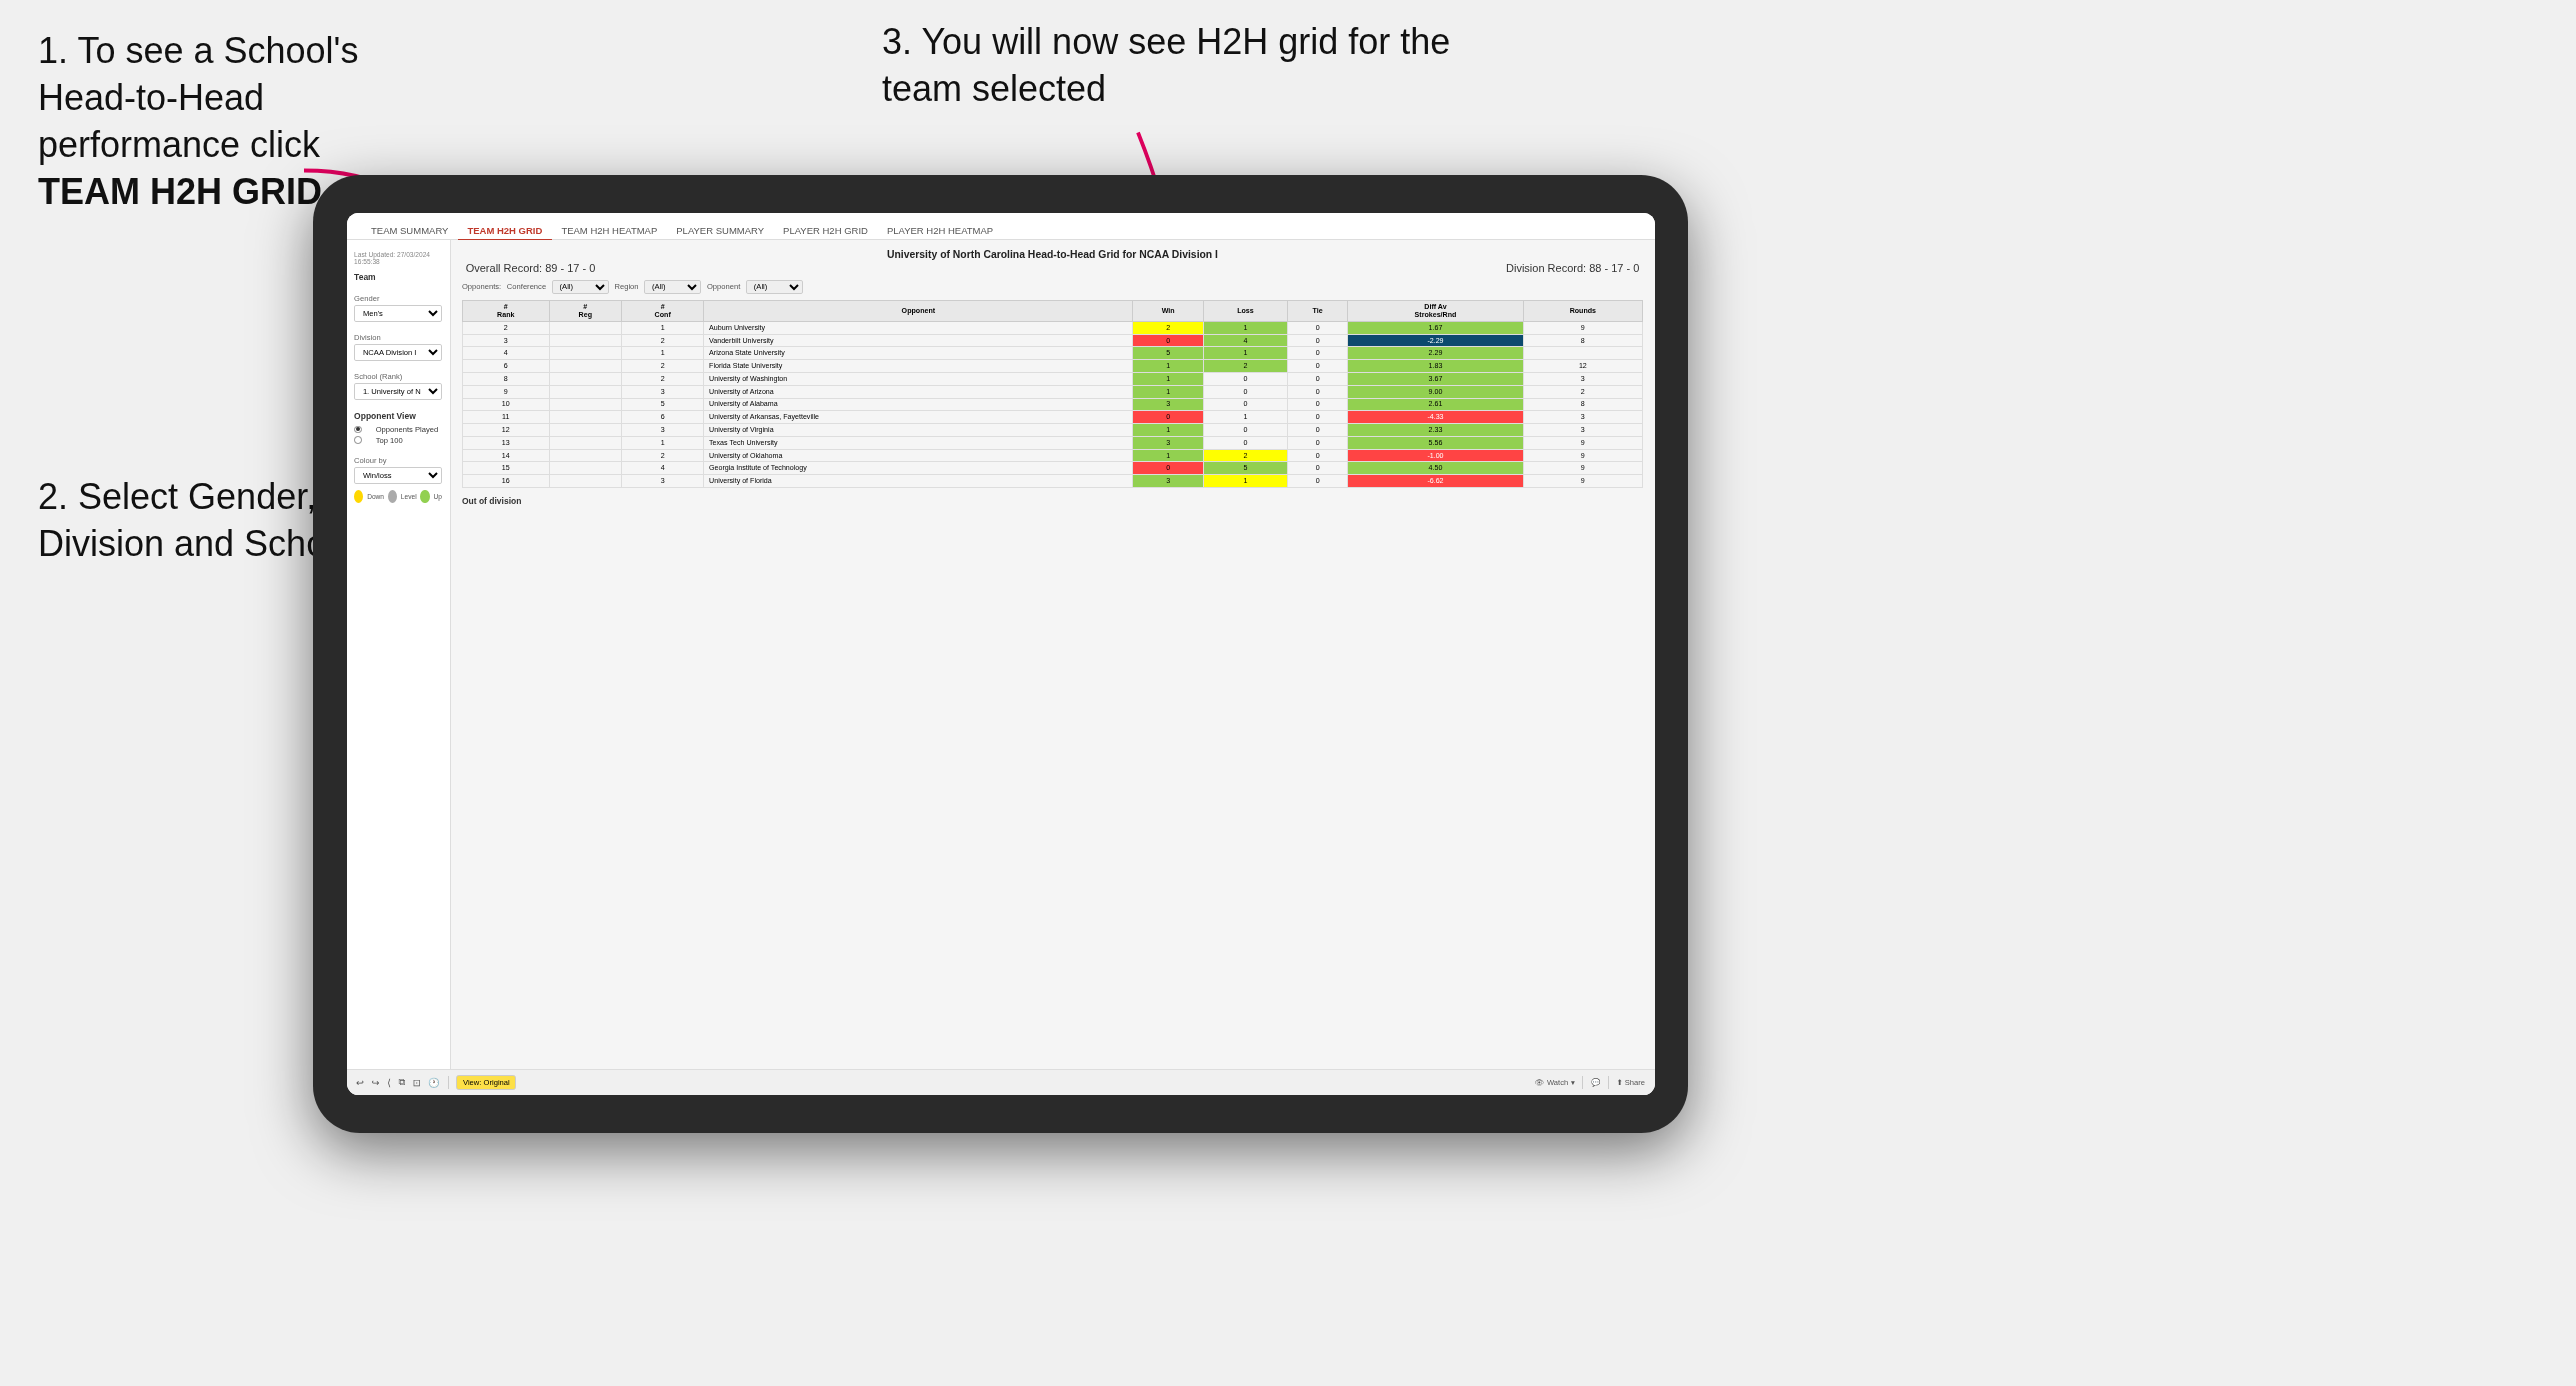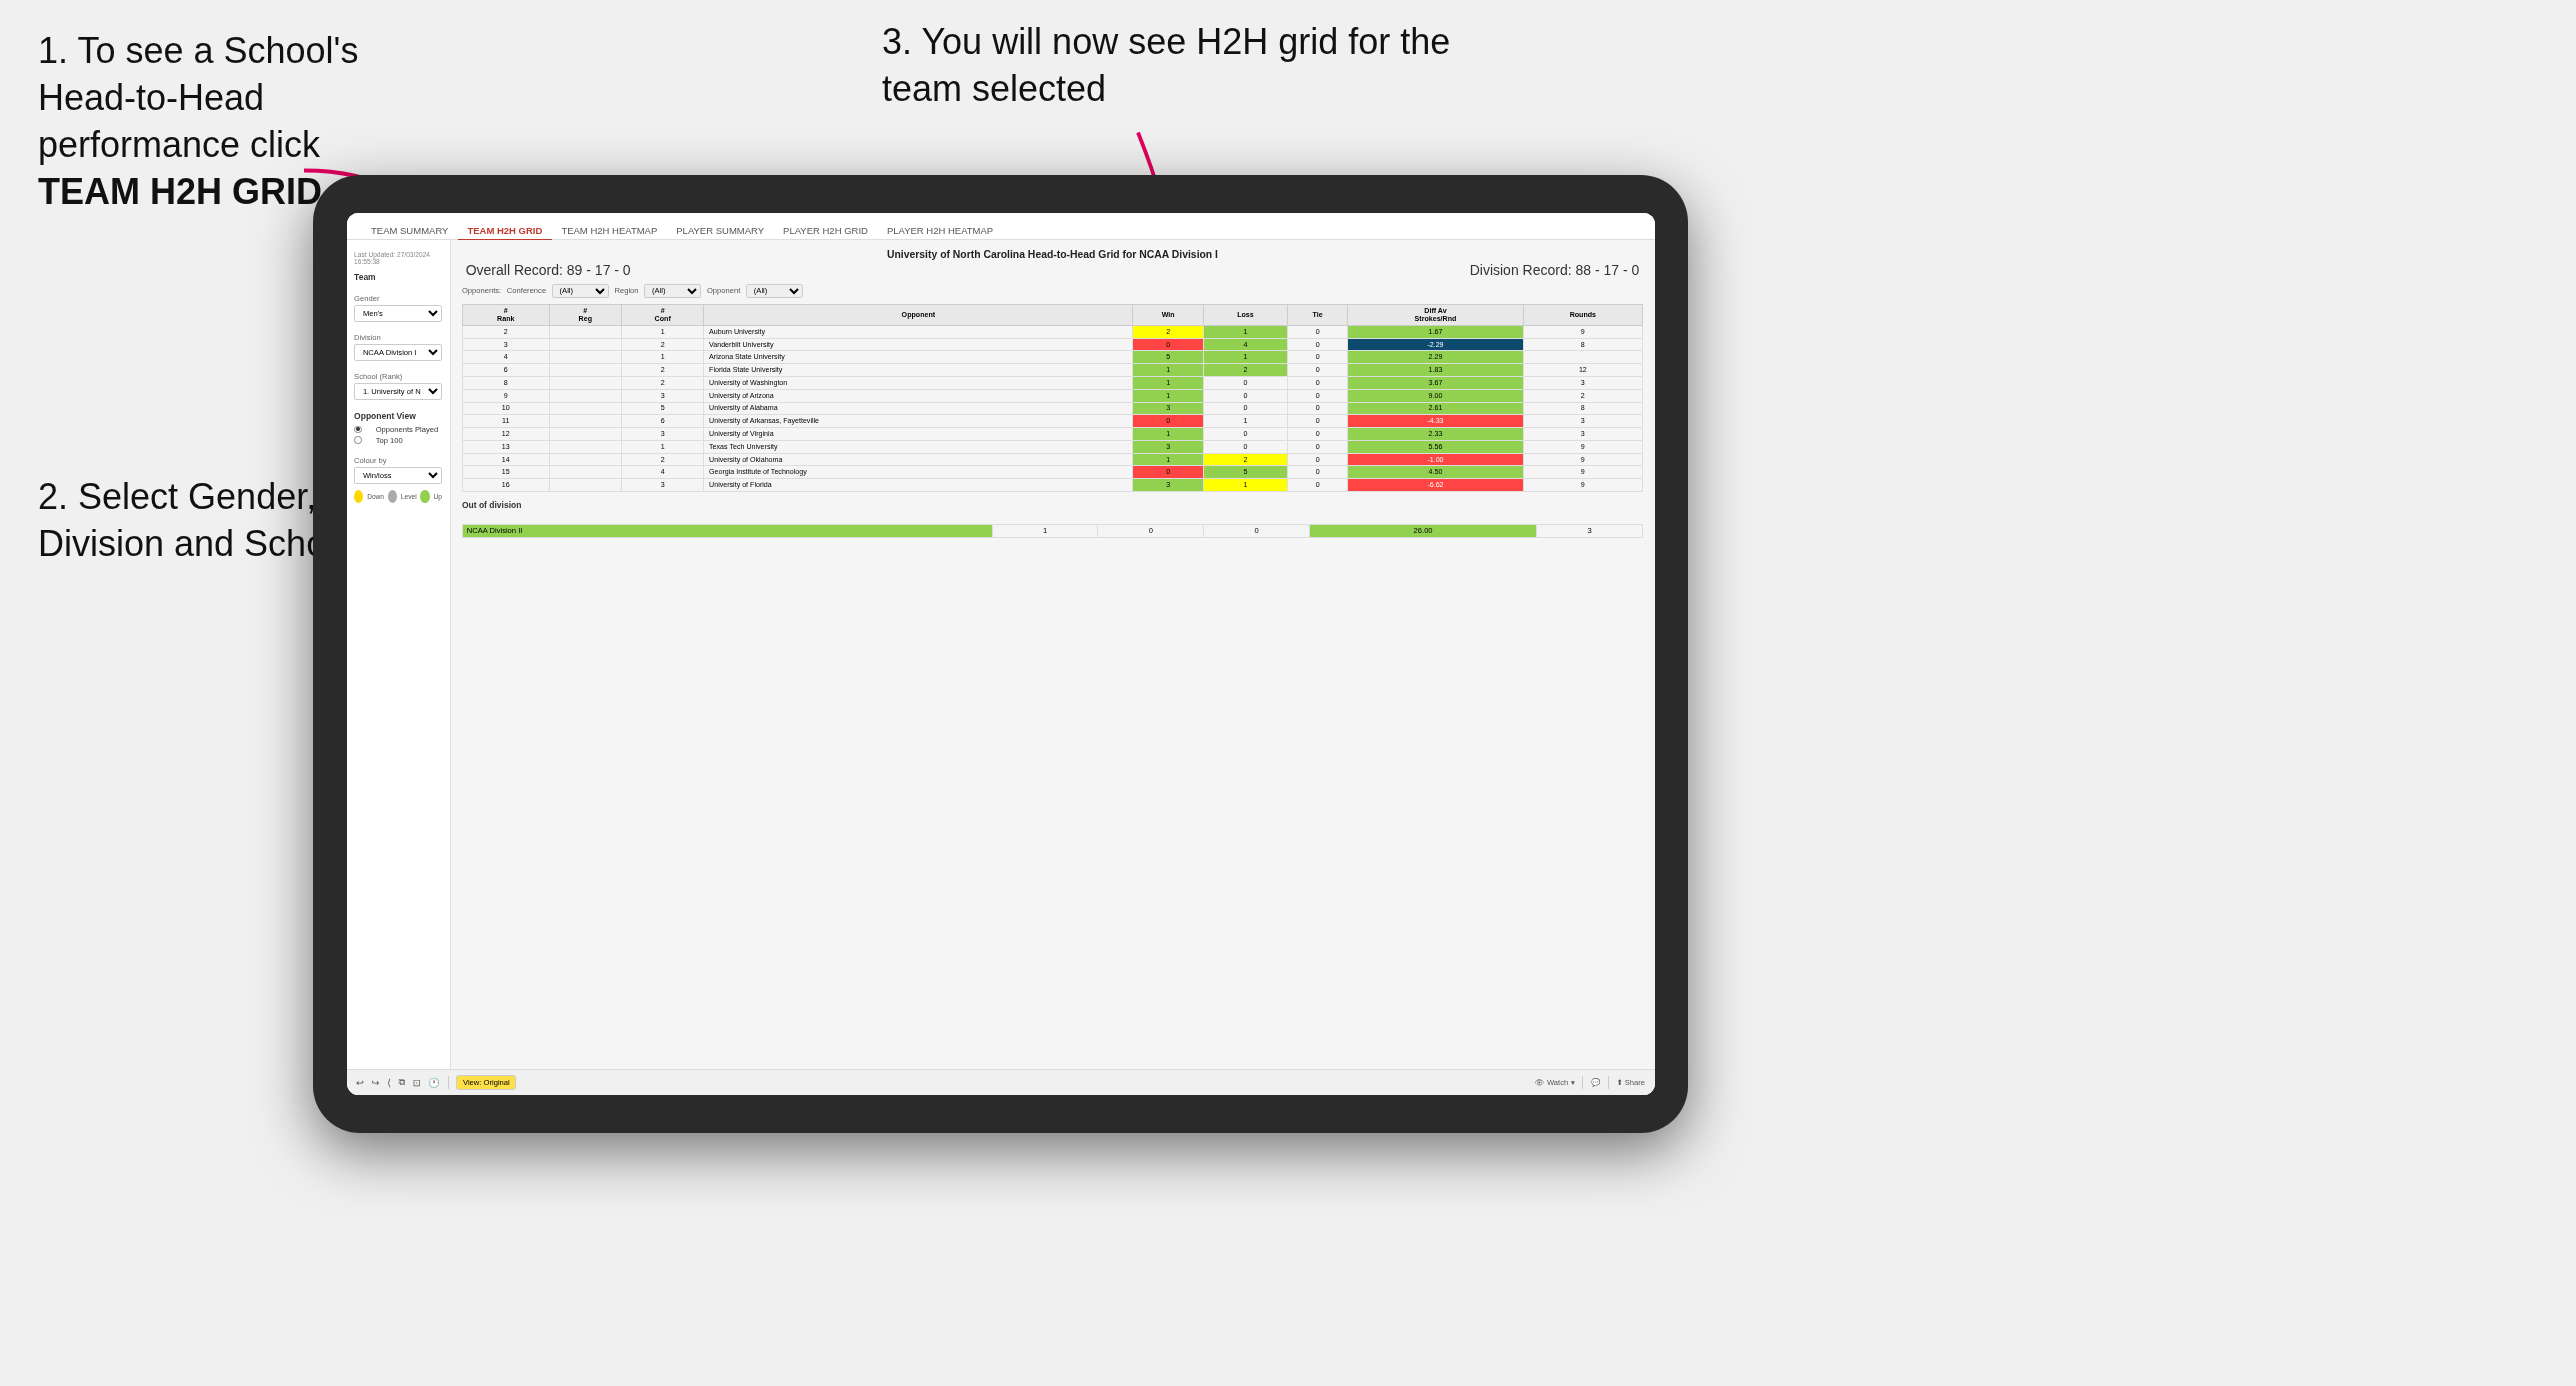--- a/index.html
+++ b/index.html
@@ -208,21 +208,21 @@
     .grid-title {
       font-size: 10.4px;
       font-weight: 700;
       color: #222;
       text-align: center;
       margin-bottom: 1.9px;
     }
     .record-row {
       display: flex;
       justify-content: space-between;
-      font-size: 14px;
+      font-size: 11px;
       color: #333;
       margin-bottom: 5.7px;
       padding: 0 3.8px;
     }
     .filters-row {
       display: flex;
       gap: 5.7px;
       margin-bottom: 5.7px;
       font-size: 7.6px;
       align-items: center;
@@ -621,32 +621,20 @@
       <td style="background:#ffff00;">1</td>
       <td>0</td>
       <td style="background:#ff4444;color:#fff;">-6.62</td>
       <td>9</td>
     </tr>
             </tbody>
         </table>
 
         <div class="out-of-division">
           <div class="out-of-division-title">Out of division</div>
-          <table class="out-table">
-            <tbody>
-              <tr>
-                <td class="name-col" style="background:#92d050;">NCAA Division II</td>
-                <td>1</td>
-                <td>0</td>
-                <td>0</td>
-                <td style="background:#92d050;">26.00</td>
-                <td>3</td>
-              </tr>
-            </tbody>
-          </table>
         </div>
       </div>
     </div>
 
     <div class="bottom-toolbar">
       <span class="toolbar-btn">↩</span>
       <span class="toolbar-btn">↪</span>
       <span class="toolbar-btn">⟨</span>
       <span class="toolbar-btn">⧉</span>
       <span class="toolbar-btn">⊡</span>

